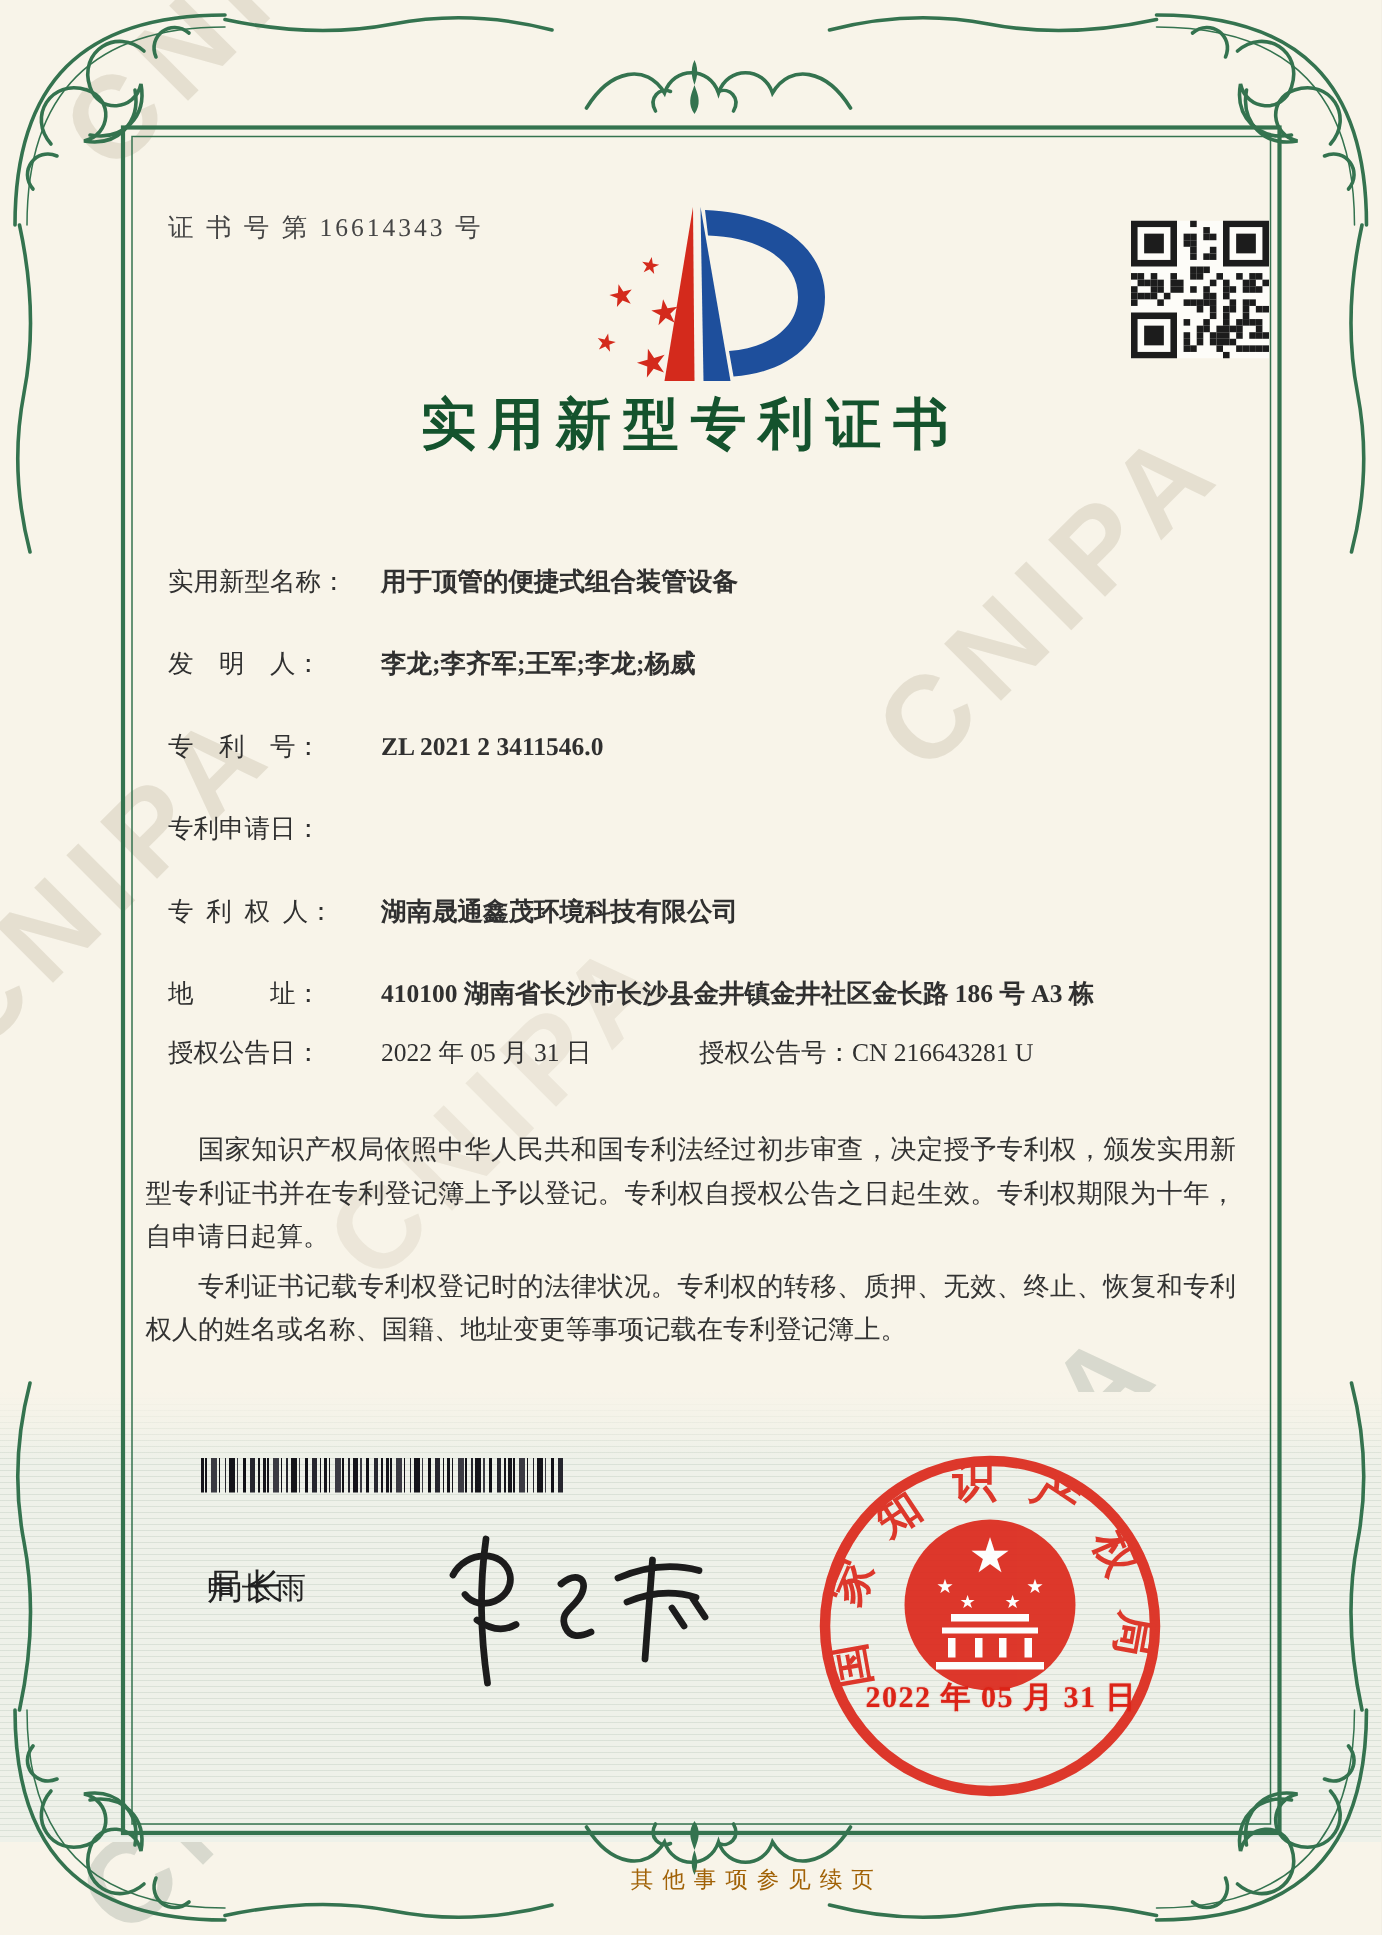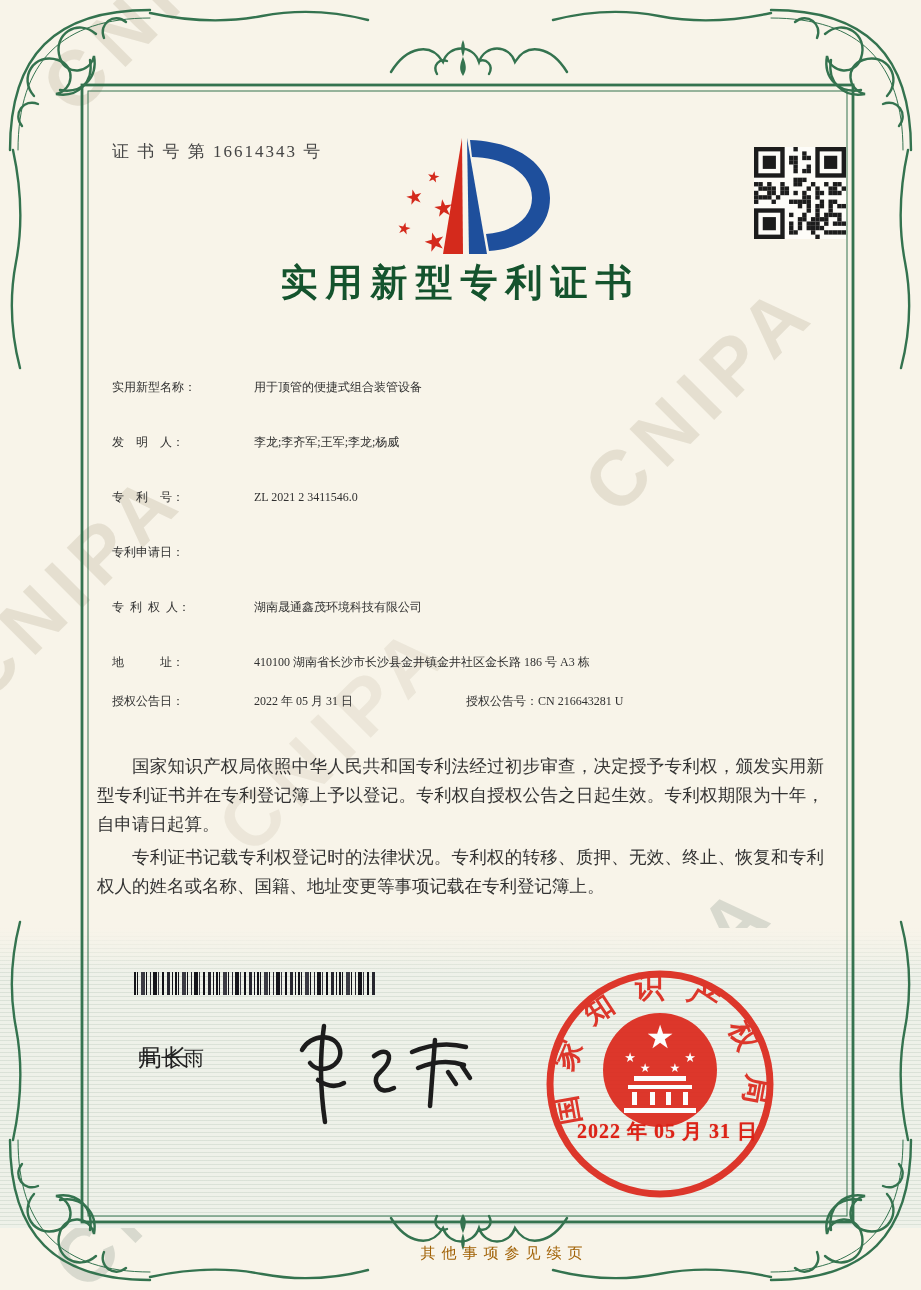--- a/index.html
+++ b/index.html
@@ -16,25 +16,25 @@
   .band-fade{position:absolute;left:0;top:928px;width:921px;height:46px;
         background:linear-gradient(180deg,#f8f4e9 0%,rgba(248,244,233,0) 100%);}
   .frame{position:absolute;left:0;top:0;}
   
   .cert-no{position:absolute;left:112px;top:140px;font-size:17px;letter-spacing:2px;color:#454545;}
   .logo{position:absolute;left:383px;top:134px;}
   .qr{position:absolute;left:754px;top:147px;}
   .title{position:absolute;left:0;top:258px;width:100%;text-align:center;font-size:37px;font-weight:bold;
          letter-spacing:8px;color:#14532d;}
   
-  .fields{position:absolute;left:112px;top:374px;width:648px;font-size:12px;line-height:27px;color:#303030;}
+  .fields{position:absolute;left:112px;top:374px;width:648px;font-size:17px;line-height:27px;color:#303030;}
   .f-row{display:flex;margin-bottom:28px;}
   .f-row.addr{margin-bottom:12px;}
   .f-label{flex:0 0 142px;white-space:pre;}
-  .f-value{flex:1;}
+  .f-value{flex:1;font-weight:bold;}
   .g-value{flex:0 0 212px;}
   .g-label{white-space:pre;}
   
   .paras{position:absolute;left:97px;top:752px;width:727px;font-size:17.5px;line-height:29px;
          text-align:justify;color:#333;}
   .paras p{margin:0 0 4px 0;text-indent:2em;}
   
   .barcode{position:absolute;left:134px;top:972px;width:242px;height:23px;
     background:repeating-linear-gradient(90deg,
       #14141a 0 2px,transparent 2px 3px,#14141a 3px 4px,transparent 4px 7px,

